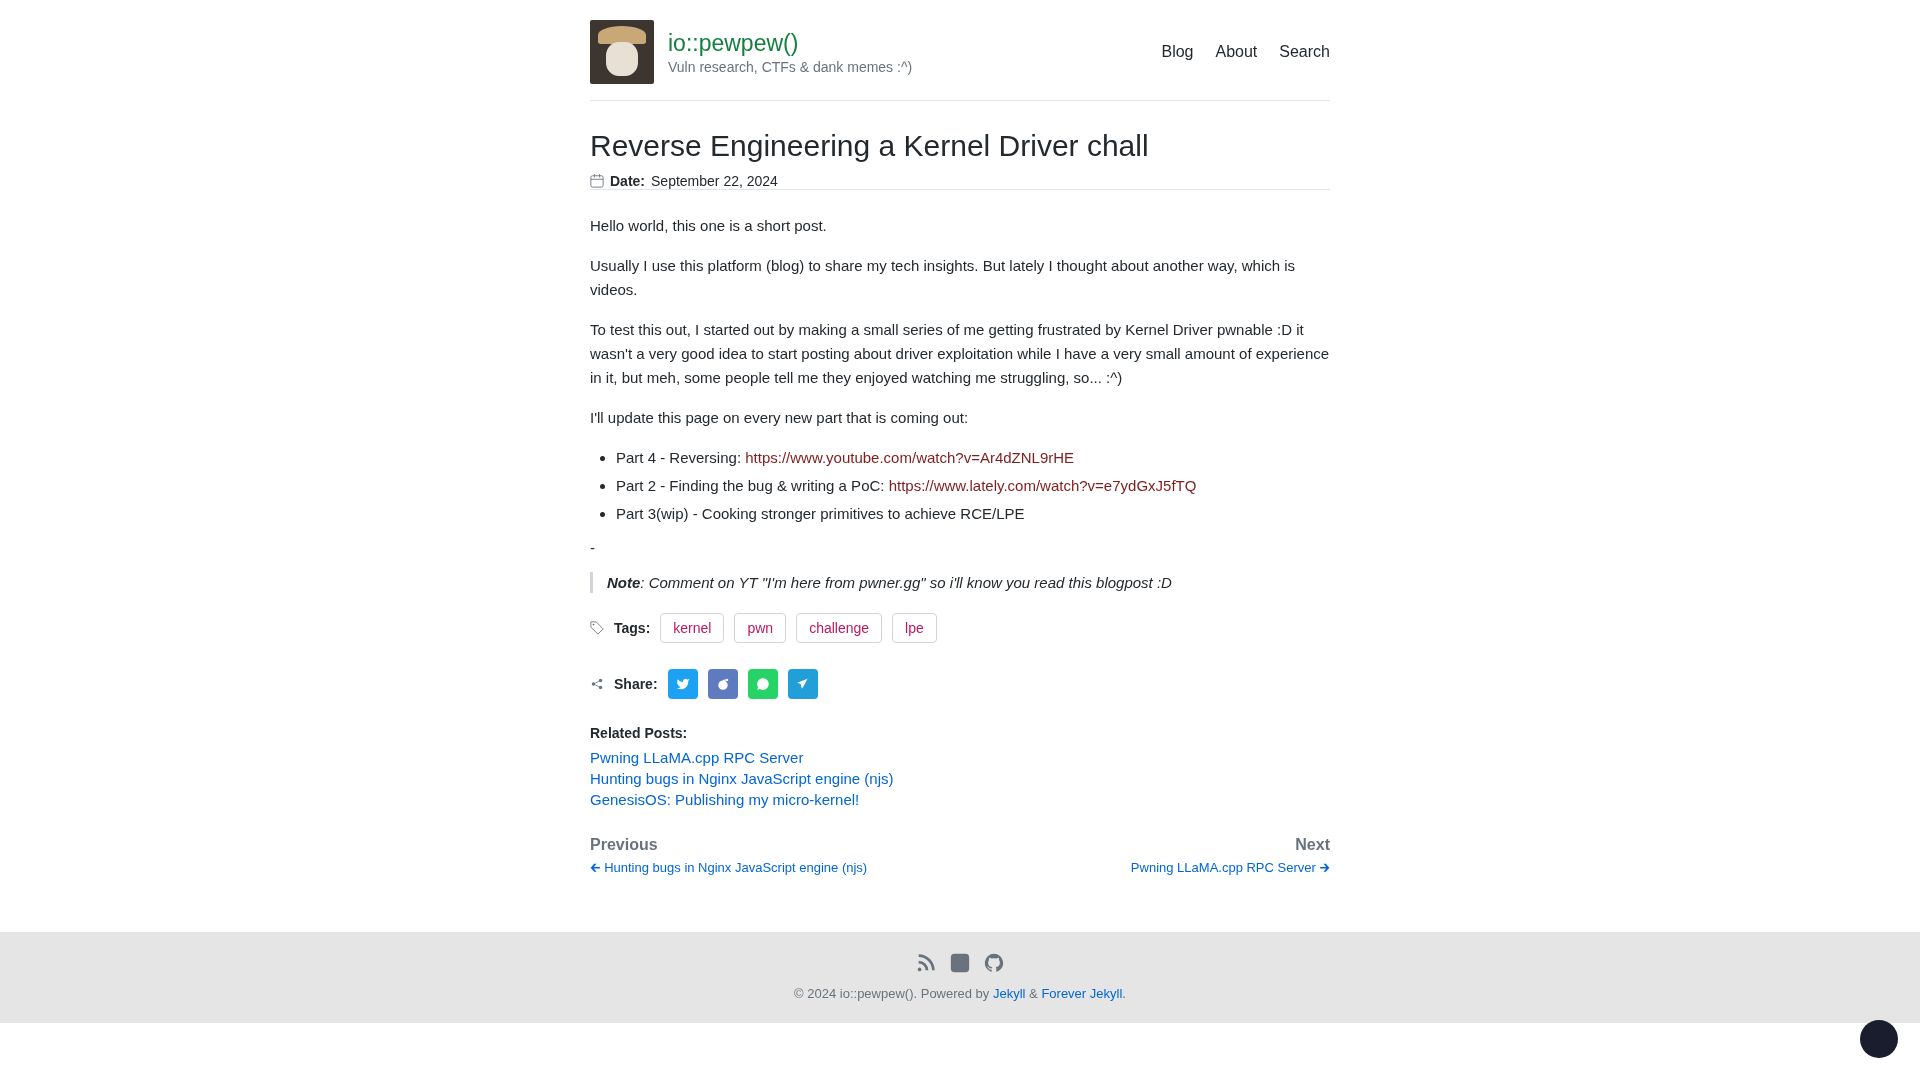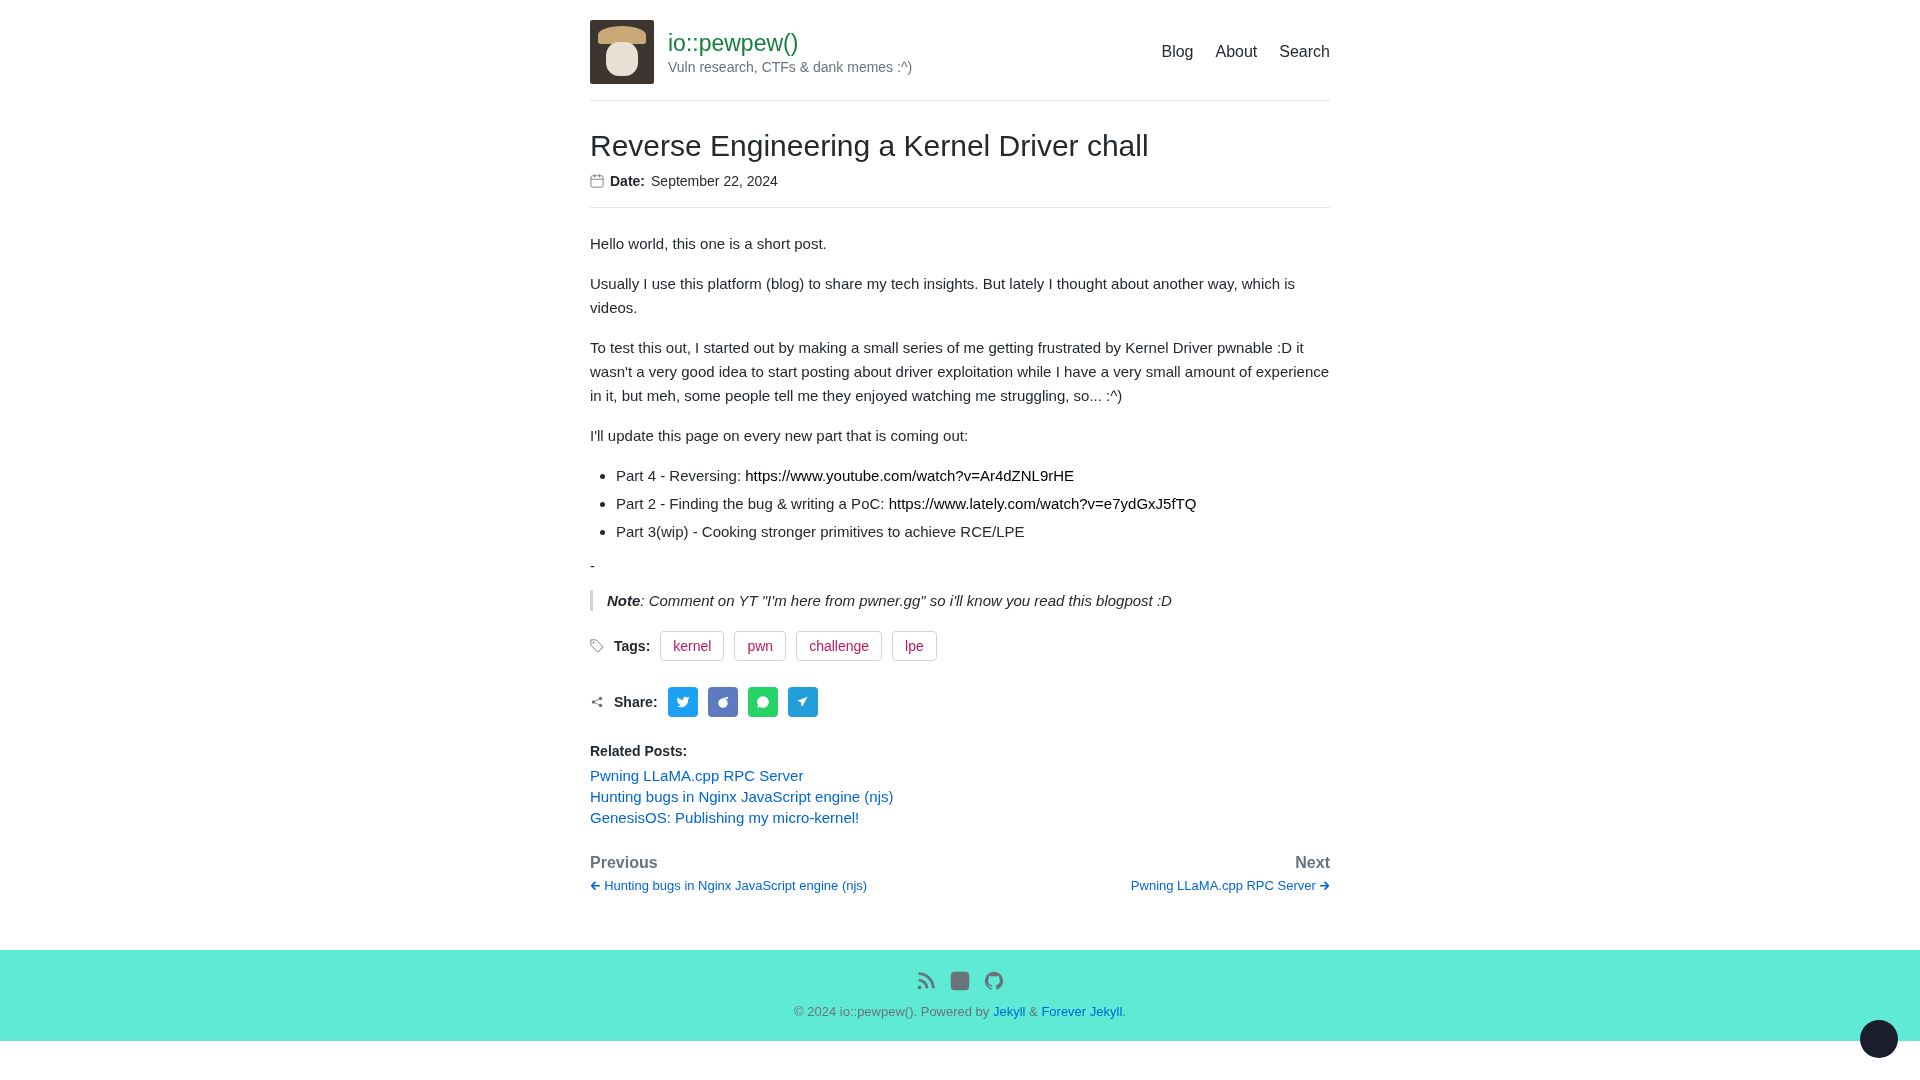--- a/index.html
+++ b/index.html
@@ -74,42 +74,41 @@
   font-size: 30px;
   font-weight: 400;
   margin-bottom: 10px;
 }
 .meta-row {
   display: flex;
   align-items: center;
   gap: 6px;
   font-size: 14px;
   color: #24292e;
-  padding-bottom: 18px;
   border-bottom: 1px solid #e1e4e8;
   margin-bottom: 24px;
 }
 .meta-row .lbl { font-weight: 600; }
 .icon-sm {
   width: 14px; height: 14px;
   color: #6a737d;
 }
 article p {
   margin-bottom: 16px;
   line-height: 1.6;
 }
 article ul {
   padding-left: 26px;
   margin-bottom: 10px;
 }
 article li {
   margin-bottom: 4px;
   line-height: 1.6;
 }
-a.link { color: #000000; text-decoration: none; text-align: right; }
+a.link { color: #7f1d1d; text-decoration: none; text-align: right; }
 blockquote {
   border-left: 3px solid #d1d5da;
   padding: 2px 14px;
   margin: 12px 0 20px 0;
   color: #24292e;
 }
 blockquote em { font-style: italic; }
 .tags-row, .share-row {
   display: flex;
   align-items: center;
@@ -163,21 +162,21 @@
   font-size: 16px;
   margin-bottom: 4px;
 }
 .post-nav .col a {
   color: #0366d6;
   text-decoration: none;
   font-size: 13px;
 }
 .post-nav .next { text-align: right; }
 footer {
-  background: #5eead4;
+  background: #e5e5e5;
   margin-top: 32px;
   padding: 18px 0 22px 0;
   text-align: center;
 }
 .foot-icons {
   display: flex;
   justify-content: center;
   gap: 8px;
   margin-bottom: 10px;
 }

